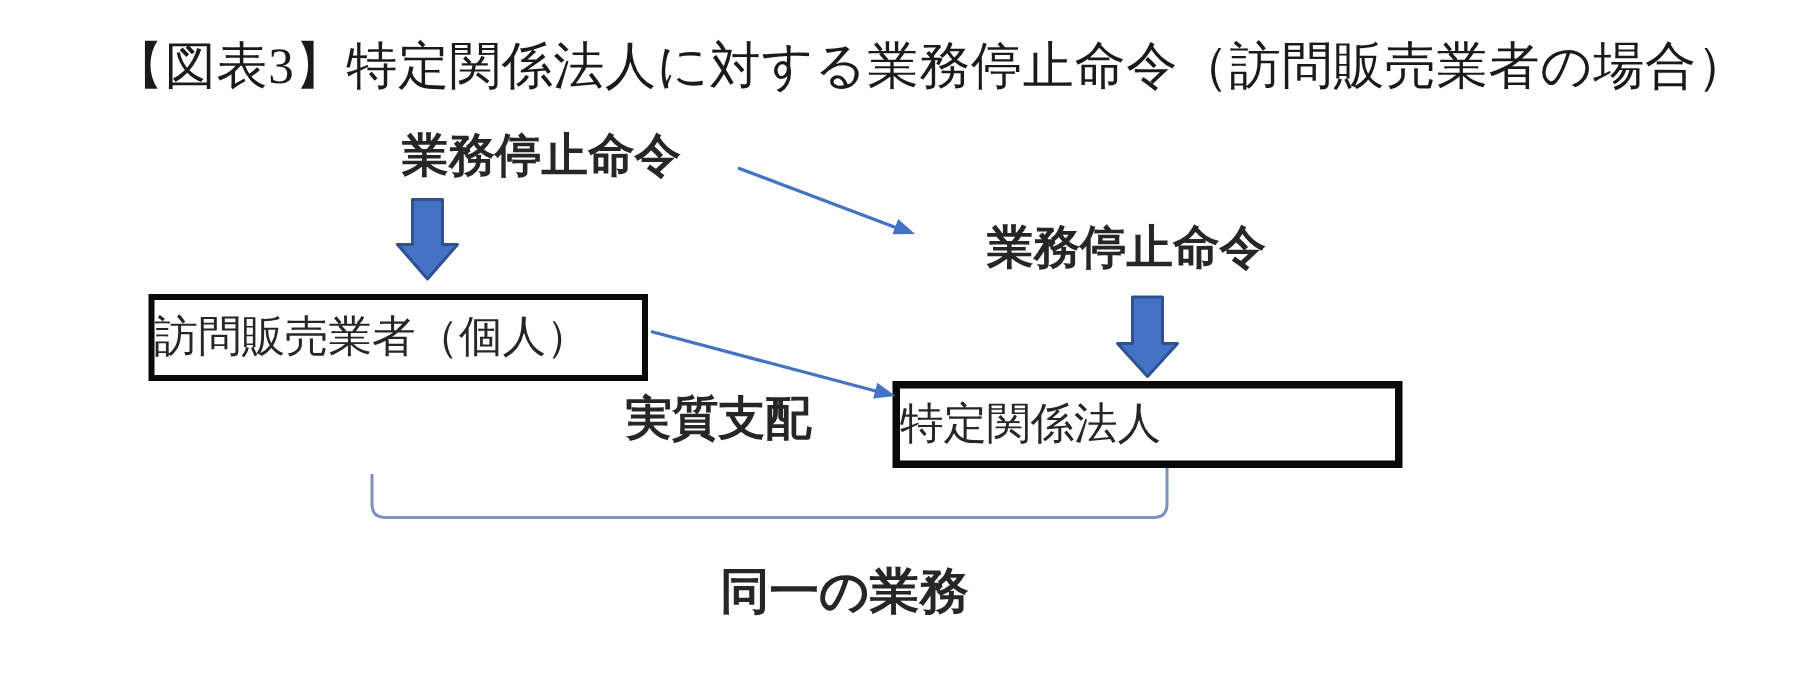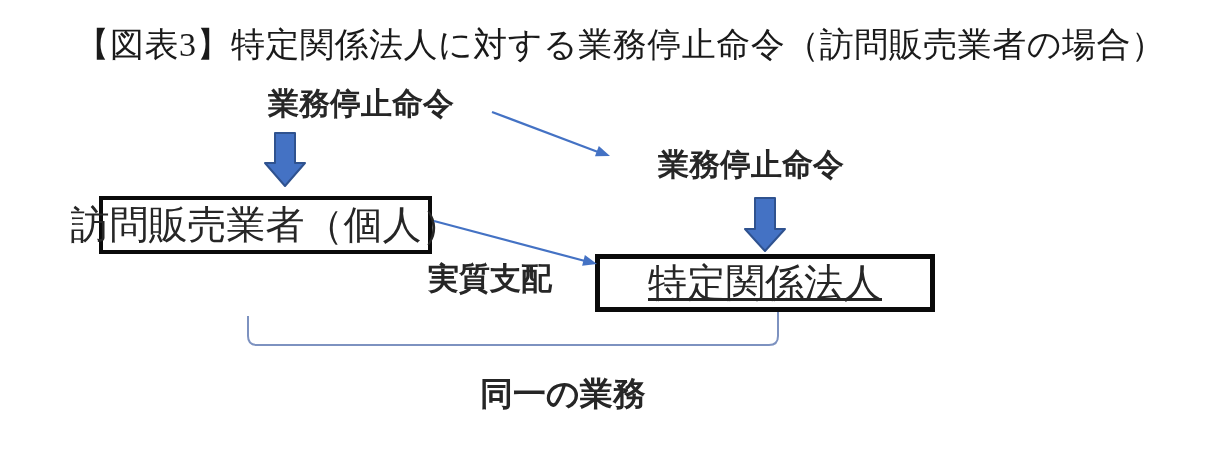--- a/index.html
+++ b/index.html
@@ -39,41 +39,39 @@
   .label{
     position:absolute;
     font-size:31px;
     line-height:1.05;
     color:var(--text);
     font-weight:700;
     white-space:nowrap;
   }
   .order-left{left:268px;top:88px;}
   .order-right{left:658px;top:149px;}
-  .control-label{left:428px;top:263px;text-align:right;}
+  .control-label{left:417px;top:263px;text-align:right;}
   .same-business{left:433px;top:377px;font-size:33px;margin-left:47px;}
   .box{
     position:absolute;
     box-sizing:border-box;
     display:flex;
     align-items:center;
-    justify-content:center;
     background:var(--background);
-    font-size:39px;
+    font-size:29px;
     color:var(--text);
     white-space:nowrap;
   }
   .seller-box{
     left:99px;top:196px;width:333px;height:58px;
     border:4px solid var(--box-border);
   }
   .corp-box{
     left:595px;top:254px;width:340px;height:58px;
     border:5px solid var(--box-border);
-    text-decoration:underline;
   }
   .overlay{
     position:absolute;
     left:0;top:0;
     width:1209px;height:454px;
     pointer-events:none;
   }
   .block-arrow{
     fill:var(--arrow-fill);
     stroke:var(--arrow-edge);

